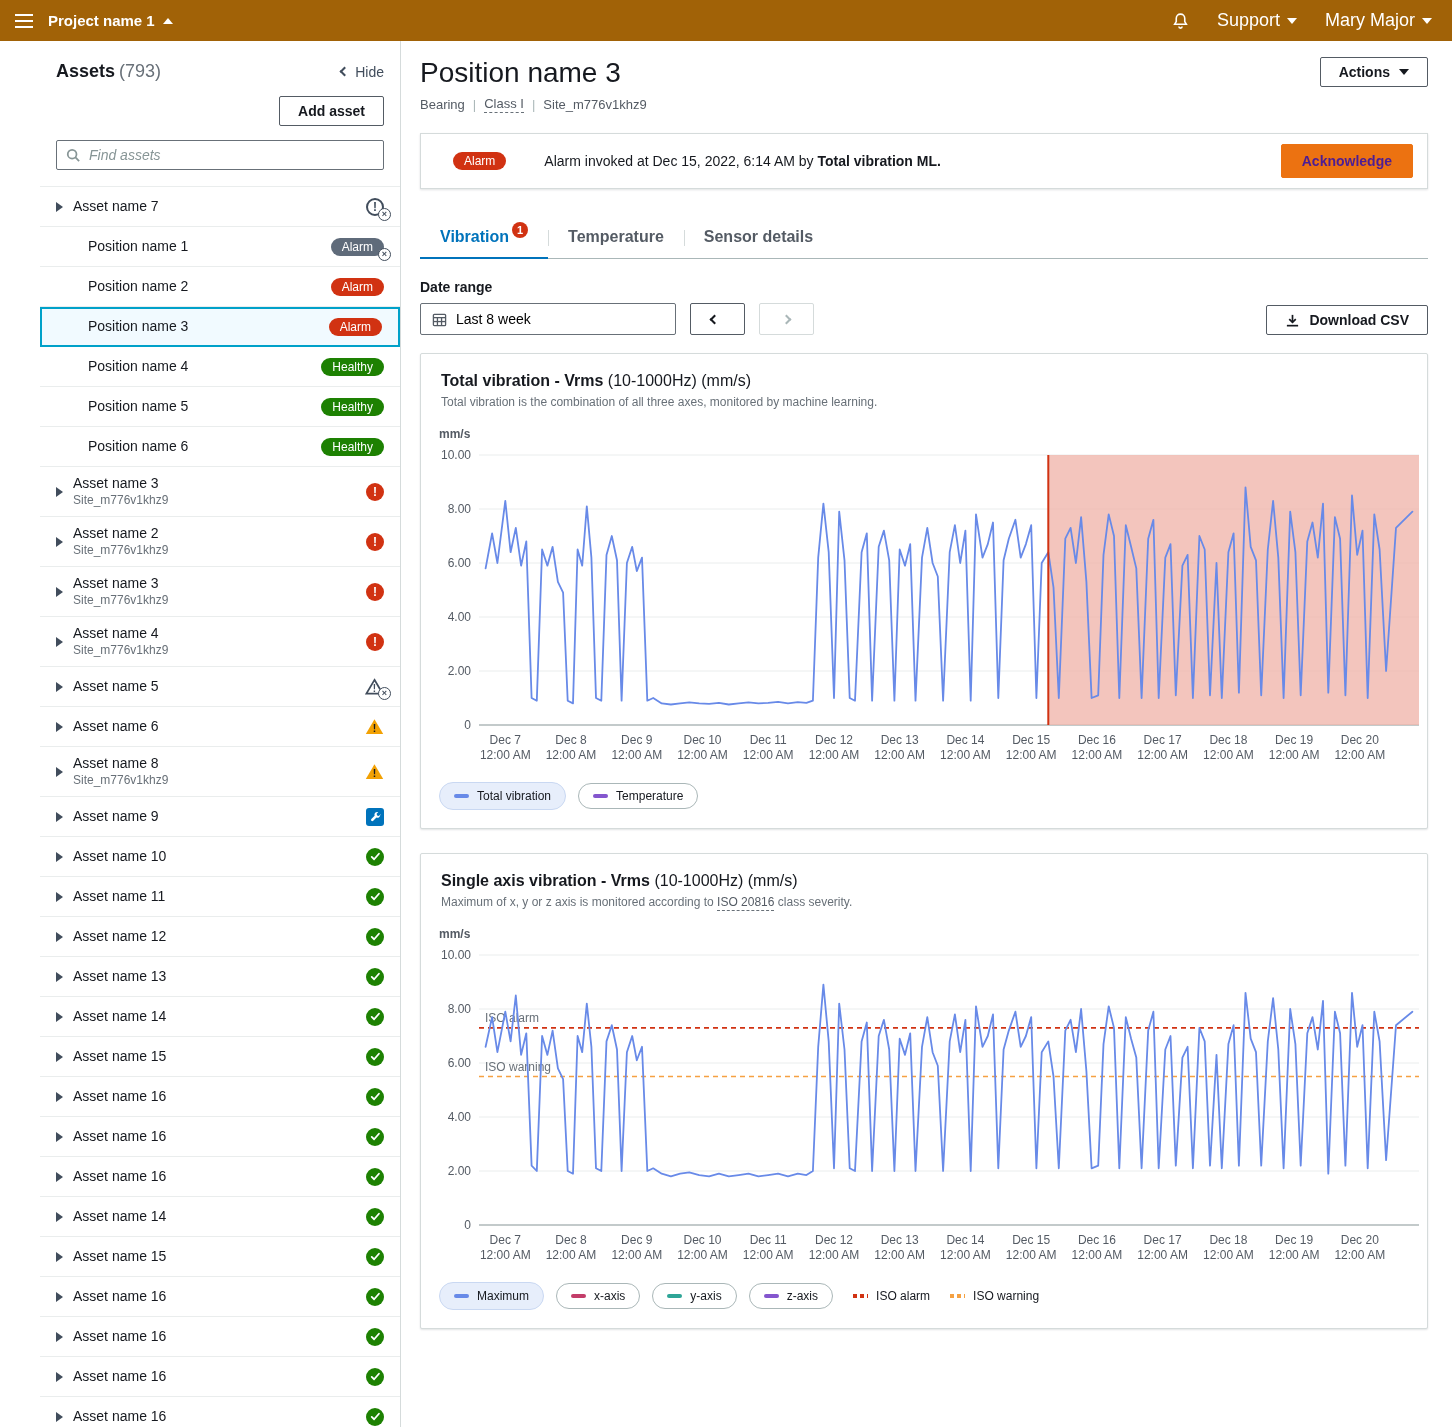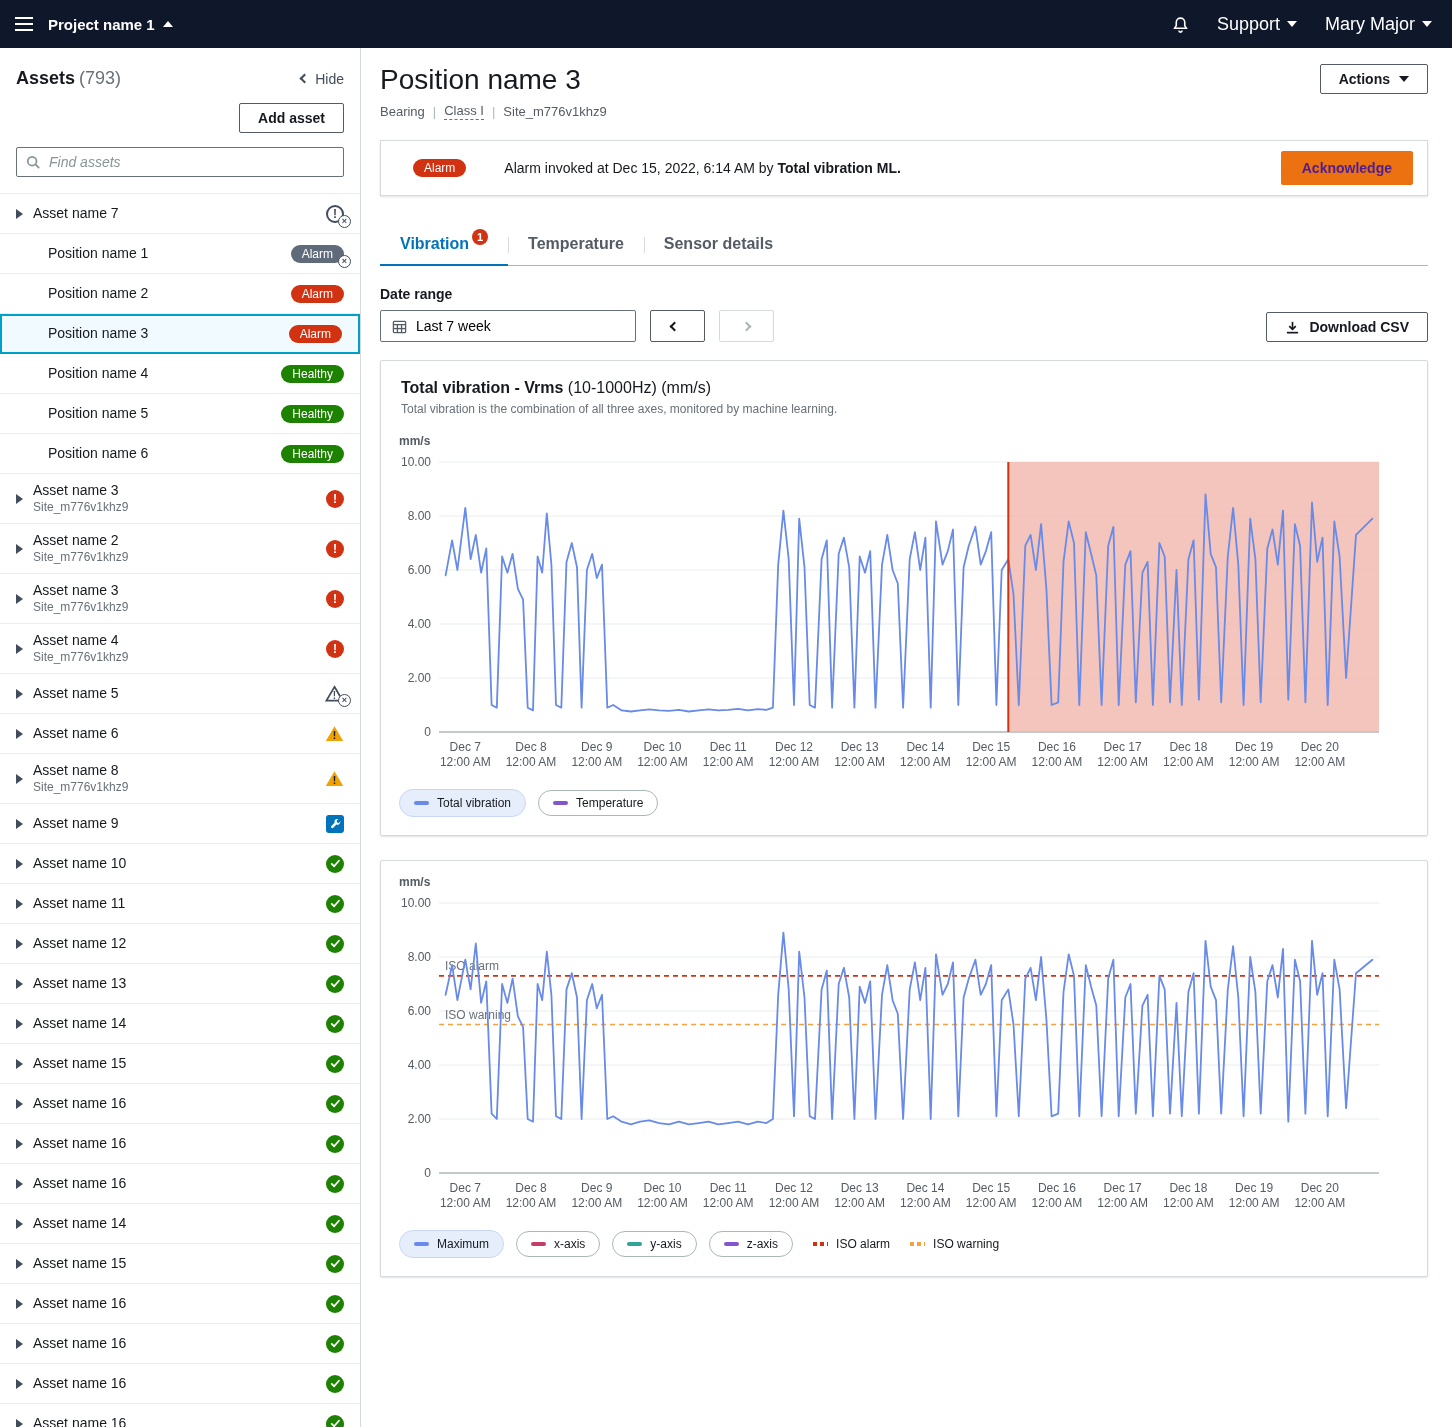--- a/index.html
+++ b/index.html
@@ -1,31 +1,31 @@
 <!DOCTYPE html>
 <html><head>
 <meta charset="utf-8">
 <style>
   * { box-sizing:border-box; margin:0; padding:0; }
   html,body { width:1452px; height:1427px; overflow:hidden; }
   body { font-family:"Liberation Sans", sans-serif; background:#fff; color:#16191f; font-size:14px; }
 
   
-  .topbar { height:48px; background:#0f172a; display:flex; align-items:center; color:#fff; padding-right:20px; }
+  .topbar { height:41px; background:#a16207; display:flex; align-items:center; color:#fff; padding-right:20px; }
   .hamburger { width:48px; height:40px; background:none; border:0; display:flex; flex-direction:column; gap:4px; align-items:center; justify-content:center; cursor:pointer; }
   .hamburger span { width:18px; height:2px; background:#fff; display:block; }
   .project { display:inline-flex; align-items:center; gap:8px; font-weight:700; font-size:15px; cursor:pointer; }
   .topbar-right { margin-left:auto; display:flex; align-items:center; gap:28px; font-size:18px; }
   .menu-item { display:inline-flex; align-items:center; gap:7px; cursor:pointer; }
   .bell-btn { background:none; border:0; cursor:pointer; display:flex; align-items:center; }
   .caret-up { width:0; height:0; border-left:5px solid transparent; border-right:5px solid transparent; border-bottom:6px solid #fff; }
   .caret-down { width:0; height:0; border-left:5px solid transparent; border-right:5px solid transparent; border-top:6px solid #fff; }
   .caret-down.dark { border-top-color:#16191f; }
 
-  .layout { display:flex; height:1387px; }
+  .layout { display:flex; height:1387px;padding-left:40px; }
 
   
   .sidebar { width:361px; min-width:361px; border-right:1px solid #d5dbdb; display:flex; flex-direction:column; overflow:hidden; background:#fff; }
   .sidebar-head { padding:20px 16px 0; display:flex; justify-content:space-between; align-items:center; }
   .assets-title { font-size:18px; }
   .assets-title .bold { font-weight:700; }
   .assets-title .count { color:#687078; margin-left:4px; }
   .hide-btn { background:none; border:0; font:inherit; font-size:14px; color:#414d5c; display:inline-flex; align-items:center; cursor:pointer; }
   .chevL { display:inline-block; width:7px; height:7px; border-left:2px solid currentColor; border-bottom:2px solid currentColor; transform:rotate(45deg); margin-right:7px; }
   .chevR { display:inline-block; width:7px; height:7px; border-right:2px solid currentColor; border-top:2px solid currentColor; transform:rotate(45deg); }
@@ -552,21 +552,21 @@
         <div class="dr-label">Date range</div>
         <div class="dr-row">
           <button class="select">
             <svg width="15" height="15" viewBox="0 0 16 16" fill="none" stroke="#545b64" stroke-width="1.4">
                 <rect x="1.5" y="2.5" width="13" height="12" rx="1"></rect>
                 <line x1="1.5" y1="6" x2="14.5" y2="6"></line>
                 <line x1="5.8" y1="6" x2="5.8" y2="14.5"></line>
                 <line x1="10.2" y1="6" x2="10.2" y2="14.5"></line>
                 <line x1="1.5" y1="10.2" x2="14.5" y2="10.2"></line>
               </svg>
-            <span>Last 7 week</span>
+            <span>Last 8 week</span>
           </button>
           <button class="nav-btn">
               <span class="chevL"></span>
             </button>
           <button class="nav-btn disabled">
               <span class="chevR"></span>
             </button>
         </div>
       </div>
       <button class="btn">
@@ -636,20 +636,24 @@
               <span class="mark" style="--c:#688ae8"></span>
               <span>Total vibration</span>
             </span>
             <span class="leg pill">
               <span class="mark" style="--c:#8456ce"></span>
               <span>Temperature</span>
             </span>
           </div>
         </section>
         <section class="chart-card">
+          <div class="chart-head">
+            <div class="chart-title"><b>Single axis vibration - Vrms</b> (10-1000Hz) (mm/s)</div>
+            <div class="chart-sub"><span>Maximum of x, y or z axis is monitored according to </span><span class="sub-link">ISO 20816</span><span> class severity.</span></div>
+          </div>
           <div class="chart-unit">mm/s</div>
           <div class="plot"><svg width="1004" height="330" viewBox="0 0 1004 330">
               <line x1="52" x2="992" y1="12.0" y2="12.0" stroke="#eaeded" stroke-width="1"></line>
               <text class="tick" x="44" y="16.0" text-anchor="end">10.00</text>
               <line x1="52" x2="992" y1="66.0" y2="66.0" stroke="#eaeded" stroke-width="1"></line>
               <text class="tick" x="44" y="70.0" text-anchor="end">8.00</text>
               <line x1="52" x2="992" y1="120.0" y2="120.0" stroke="#eaeded" stroke-width="1"></line>
               <text class="tick" x="44" y="124.0" text-anchor="end">6.00</text>
               <line x1="52" x2="992" y1="174.0" y2="174.0" stroke="#eaeded" stroke-width="1"></line>
               <text class="tick" x="44" y="178.0" text-anchor="end">4.00</text>

